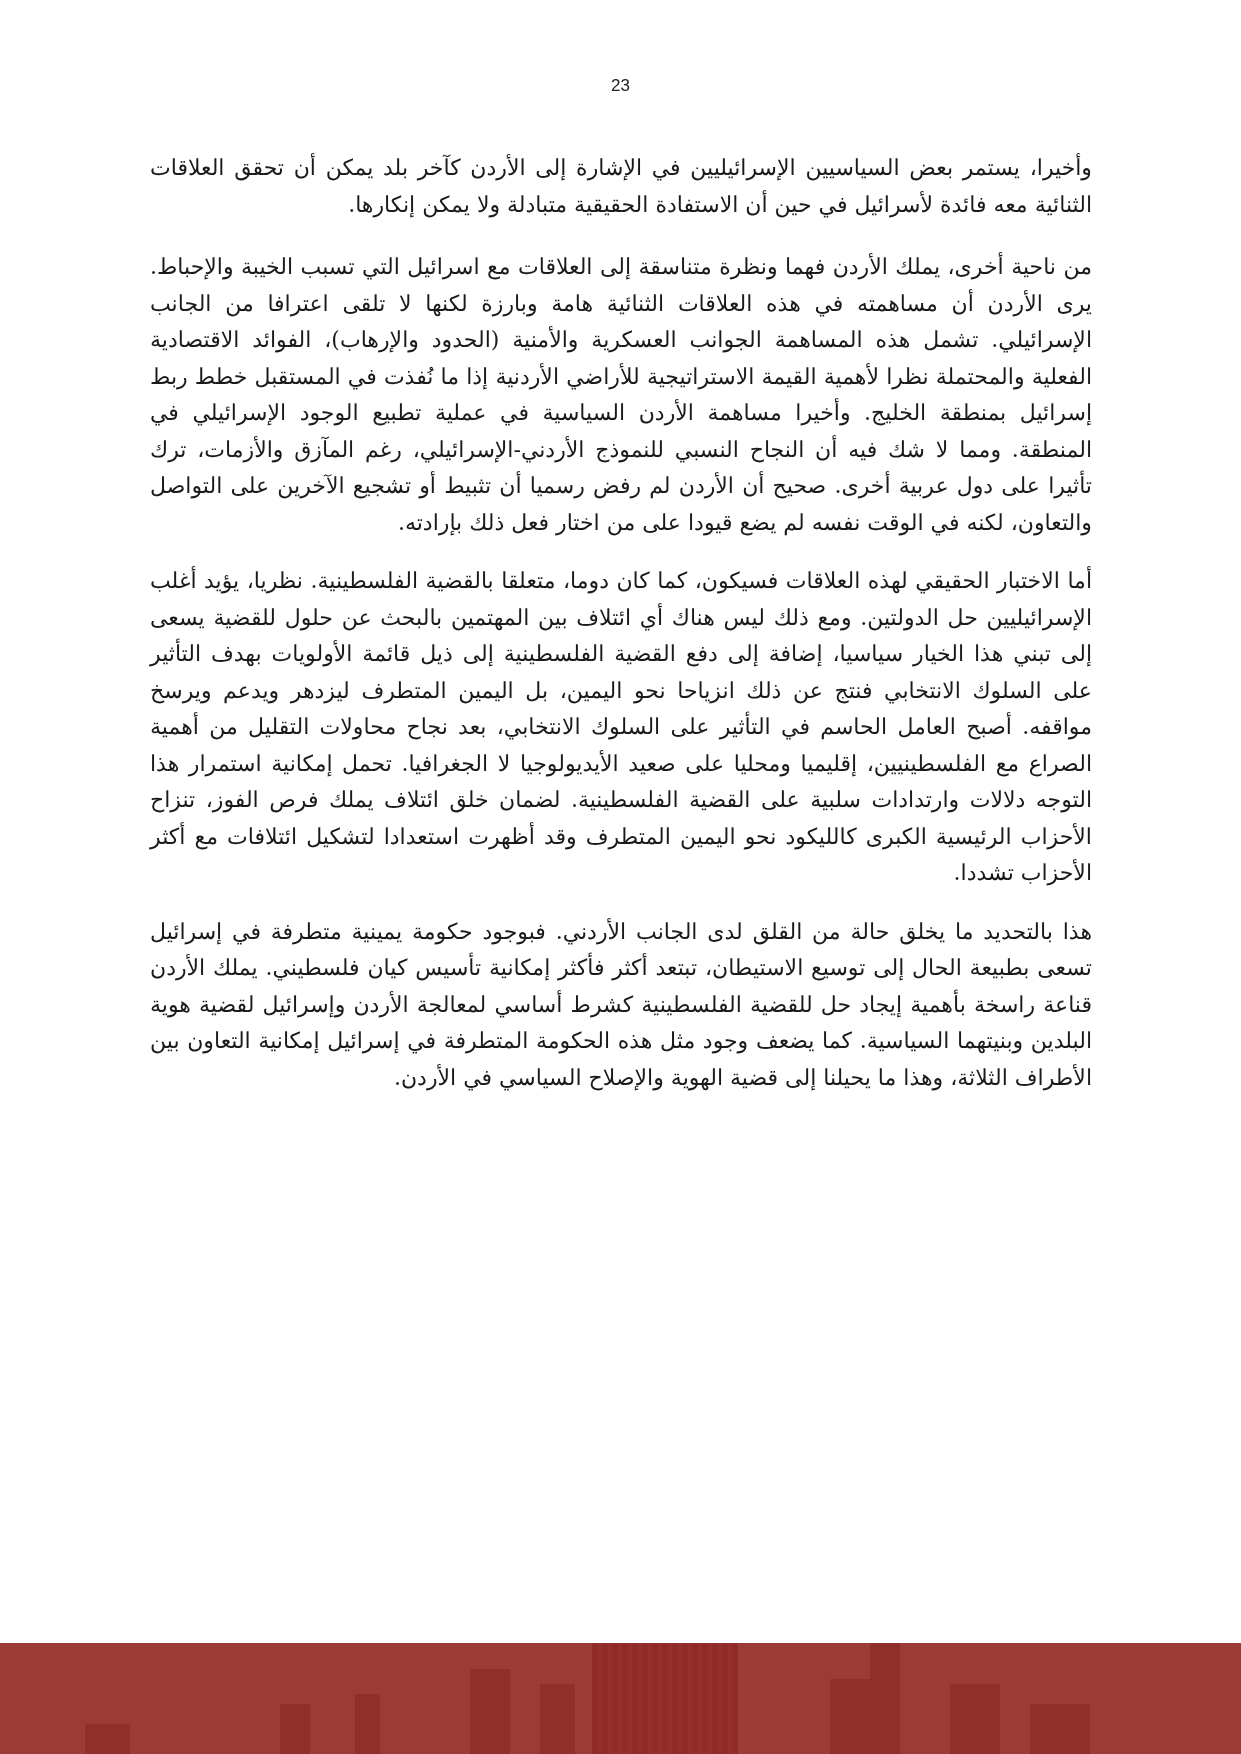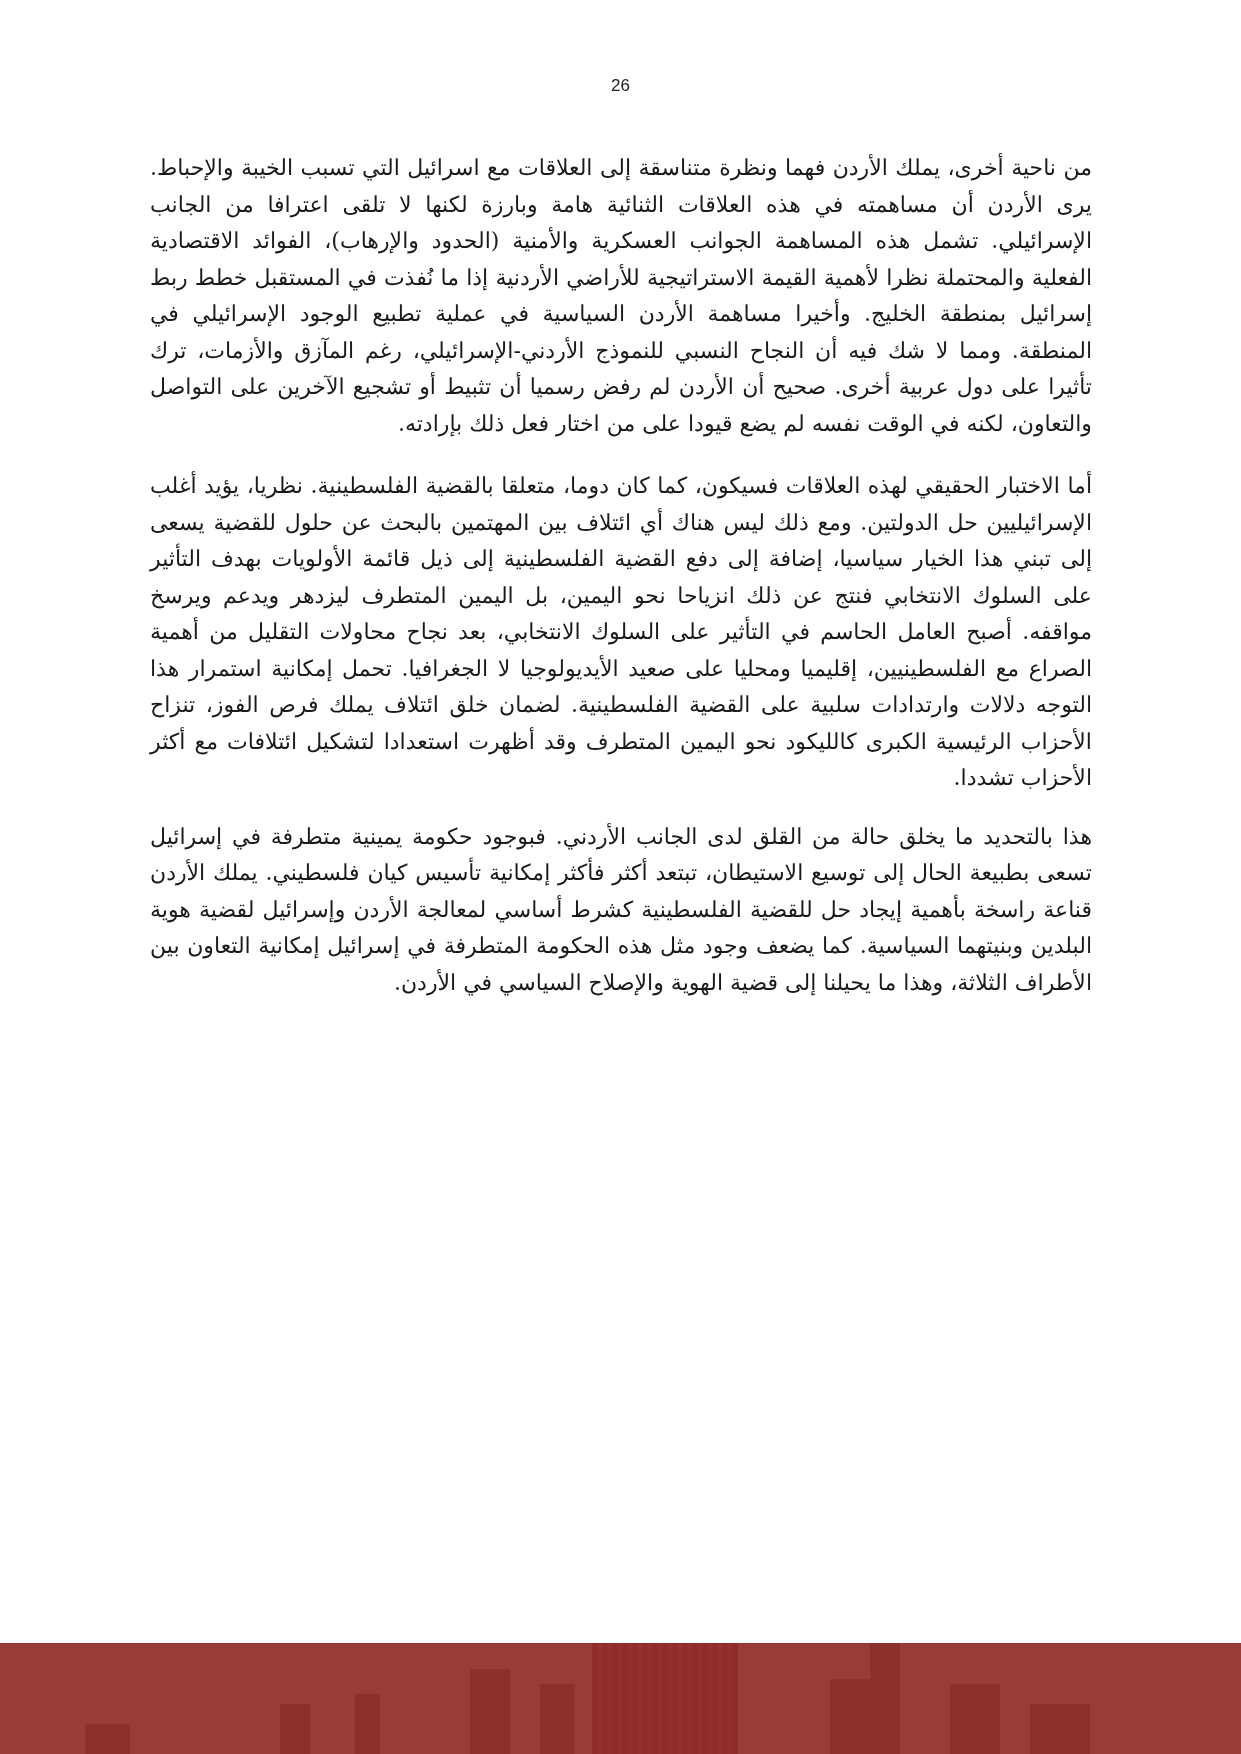--- a/index.html
+++ b/index.html
@@ -32,23 +32,24 @@
   }
   .footer-band .main-tower {
     position: absolute; left: 592px; top: 0; width: 146px; height: 111px;
     background: repeating-linear-gradient(90deg, #8e2a27 0 6px, #942f2b 6px 10px);
     opacity: 0.9;
   }
 </style>
 </head>
 <body>
 
-<div class="page-number">26</div>
+<div class="page-number">23</div>
 
 <div class="content">
+  <p class="para">وأخيرا، يستمر بعض السياسيين الإسرائيليين في الإشارة إلى الأردن كآخر بلد يمكن أن تحقق العلاقات الثنائية معه فائدة لأسرائيل في حين أن الاستفادة الحقيقية متبادلة ولا يمكن إنكارها.</p>
   <p class="para">من ناحية أخرى، يملك الأردن فهما ونظرة متناسقة إلى العلاقات  مع اسرائيل التي تسبب الخيبة والإحباط. يرى الأردن أن مساهمته في هذه العلاقات الثنائية هامة وبارزة  لكنها لا تلقى اعترافا من الجانب الإسرائيلي. تشمل هذه المساهمة الجوانب العسكرية والأمنية (الحدود والإرهاب)، الفوائد الاقتصادية الفعلية والمحتملة نظرا لأهمية القيمة الاستراتيجية للأراضي الأردنية إذا ما نُفذت في المستقبل خطط ربط إسرائيل بمنطقة الخليج. وأخيرا مساهمة الأردن السياسية في عملية تطبيع الوجود الإسرائيلي في المنطقة. ومما لا شك فيه أن النجاح النسبي للنموذج الأردني-الإسرائيلي، رغم المآزق والأزمات، ترك تأثيرا على دول عربية أخرى. صحيح أن الأردن لم رفض رسميا أن تثبيط أو تشجيع الآخرين على التواصل والتعاون، لكنه في الوقت نفسه لم يضع قيودا على من اختار فعل ذلك بإرادته.</p>
   <p class="para">أما الاختبار الحقيقي لهذه العلاقات فسيكون، كما كان دوما، متعلقا بالقضية الفلسطينية. نظريا، يؤيد أغلب الإسرائيليين حل الدولتين. ومع ذلك ليس هناك أي ائتلاف بين المهتمين بالبحث عن حلول للقضية يسعى إلى تبني هذا الخيار سياسيا، إضافة إلى دفع القضية الفلسطينية إلى ذيل قائمة الأولويات بهدف التأثير على السلوك الانتخابي فنتج عن ذلك انزياحا نحو اليمين، بل اليمين المتطرف ليزدهر ويدعم ويرسخ مواقفه. أصبح العامل الحاسم في التأثير على السلوك الانتخابي، بعد نجاح محاولات التقليل من أهمية الصراع مع الفلسطينيين، إقليميا ومحليا على صعيد الأيديولوجيا لا الجغرافيا. تحمل إمكانية استمرار هذا التوجه دلالات وارتدادات سلبية على القضية الفلسطينية. لضمان خلق ائتلاف يملك فرص الفوز، تنزاح الأحزاب الرئيسية الكبرى كالليكود نحو اليمين المتطرف وقد أظهرت استعدادا لتشكيل ائتلافات مع أكثر الأحزاب تشددا.</p>
   <p class="para">هذا بالتحديد ما يخلق حالة من القلق لدى الجانب الأردني. فبوجود حكومة يمينية متطرفة في إسرائيل تسعى بطبيعة الحال إلى توسيع الاستيطان، تبتعد أكثر فأكثر إمكانية تأسيس كيان فلسطيني. يملك الأردن قناعة راسخة بأهمية إيجاد حل للقضية الفلسطينية كشرط أساسي لمعالجة الأردن وإسرائيل لقضية هوية البلدين وبنيتهما السياسية. كما يضعف وجود مثل هذه الحكومة المتطرفة في إسرائيل إمكانية التعاون بين الأطراف الثلاثة، وهذا ما يحيلنا إلى قضية الهوية والإصلاح السياسي في الأردن.</p>
 </div>
 
 <div class="footer-band" style="background: rgb(155, 59, 55);">
   <div class="tower" style="left:85px;width:45px;height:30px;"></div>
   <div class="tower" style="left:280px;width:30px;height:50px;"></div>
   <div class="tower" style="left:355px;width:25px;height:60px;"></div>
   <div class="tower" style="left:470px;width:40px;height:85px;"></div>

